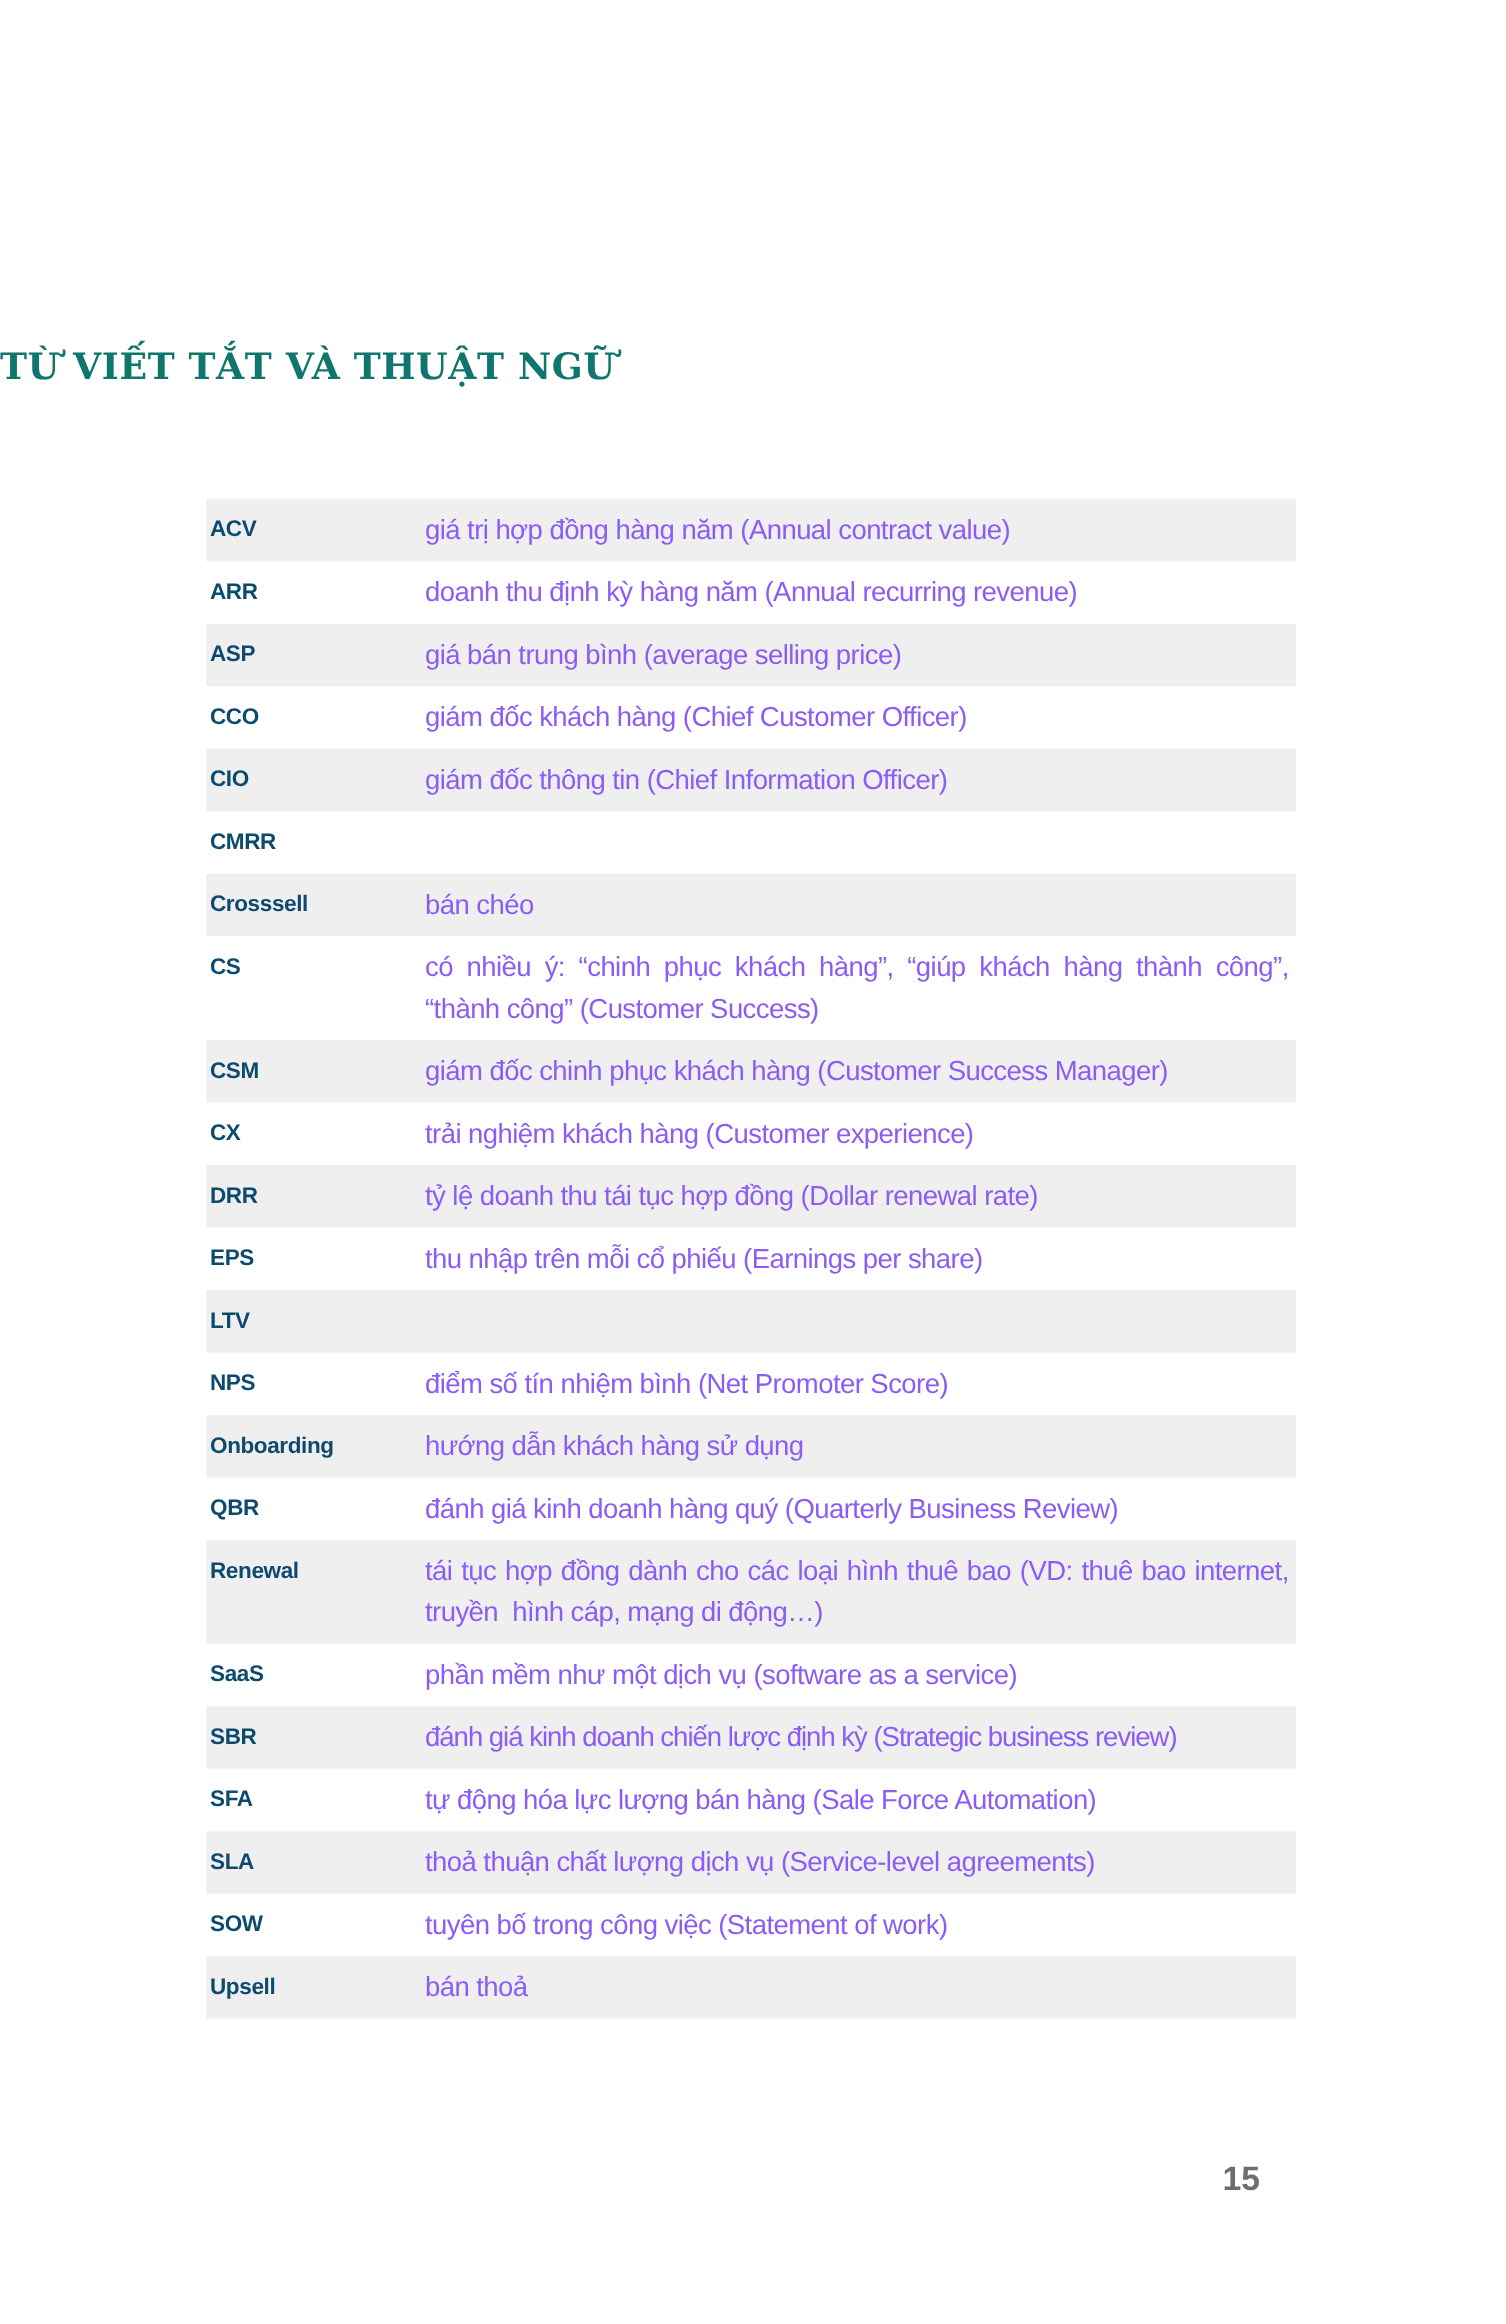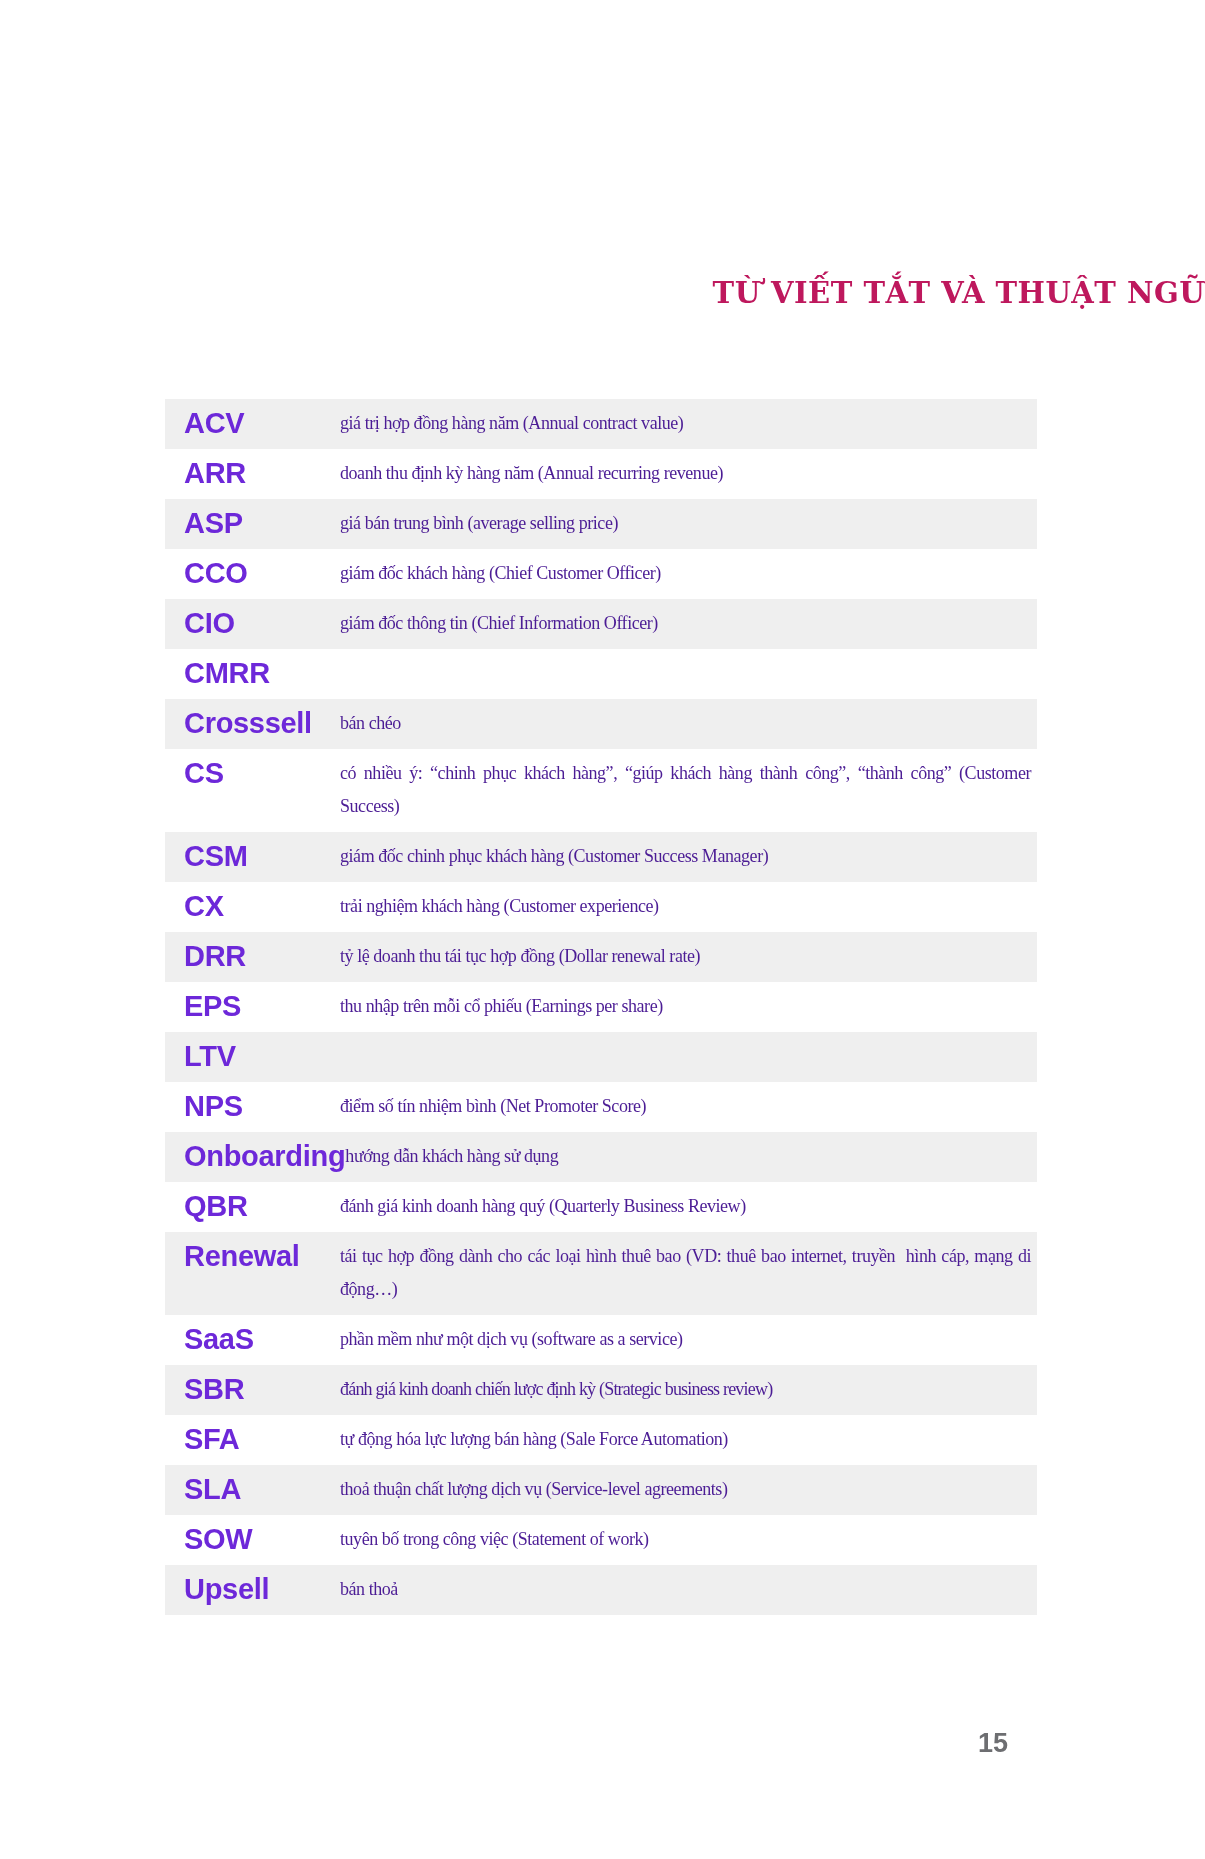--- a/index.html
+++ b/index.html
@@ -12,64 +12,64 @@
       height: 1859px;
       position: relative;
       overflow: hidden;
       color: #231f20;
     }
     .page-title {
       position: absolute;
       left: 0;
       top: 271px;
       width: 1205px;
-      text-align: right;
+      text-align: left;
       font-family: "DejaVu Serif", "Liberation Serif", serif;
       font-weight: bold;
       font-size: 29px;
       letter-spacing: 0.5px;
       line-height: 44px;
-      color: #be185d;
+      color: #0f766e;
       margin: 0;
     }
     .glossary {
       position: absolute;
       left: 165px;
       top: 399px;
       width: 872px;
     }
     .row {
       display: flex;
       align-items: flex-start;
       box-sizing: border-box;
       min-height: 50px;
       padding: 8px 0 9px 0;
     }
     .row.gray {
       background: #efefef;
     }
     .term {
       flex: 0 0 175px;
-      padding-left: 19px;
+      padding-left: 3px;
       box-sizing: border-box;
       font-family: "Liberation Sans", sans-serif;
       font-weight: bold;
-      font-size: 29px;
+      font-size: 18px;
       line-height: 33px;
       letter-spacing: -0.3px;
-      color: #6d28d9;
+      color: #0c4a6e;
       white-space: nowrap;
     }
     .def {
       flex: 0 0 691px;
-      font-family: Liberation Serif, serif;
-      font-size: 18px;
+      font-family: Liberation Sans, sans-serif;
+      font-size: 22px;
       line-height: 33px;
       letter-spacing: -0.45px;
-      color: #4c1d95;
+      color: #8b5cf6;
       text-align: justify;
       white-space: pre-wrap;
     }
     .row.single .def {
       white-space: nowrap;
     }
     .page-number {
       position: absolute;
       left: 971px;
       top: 1726px;

